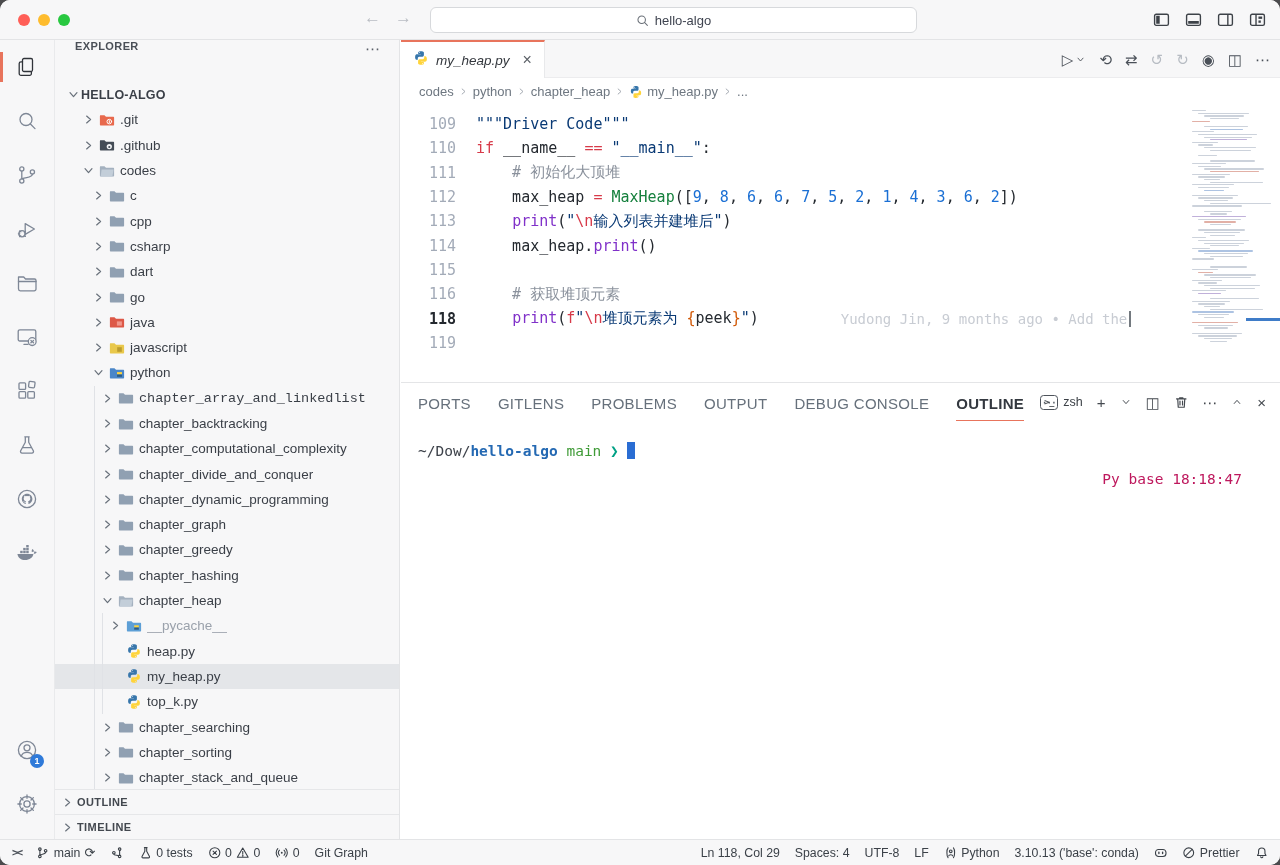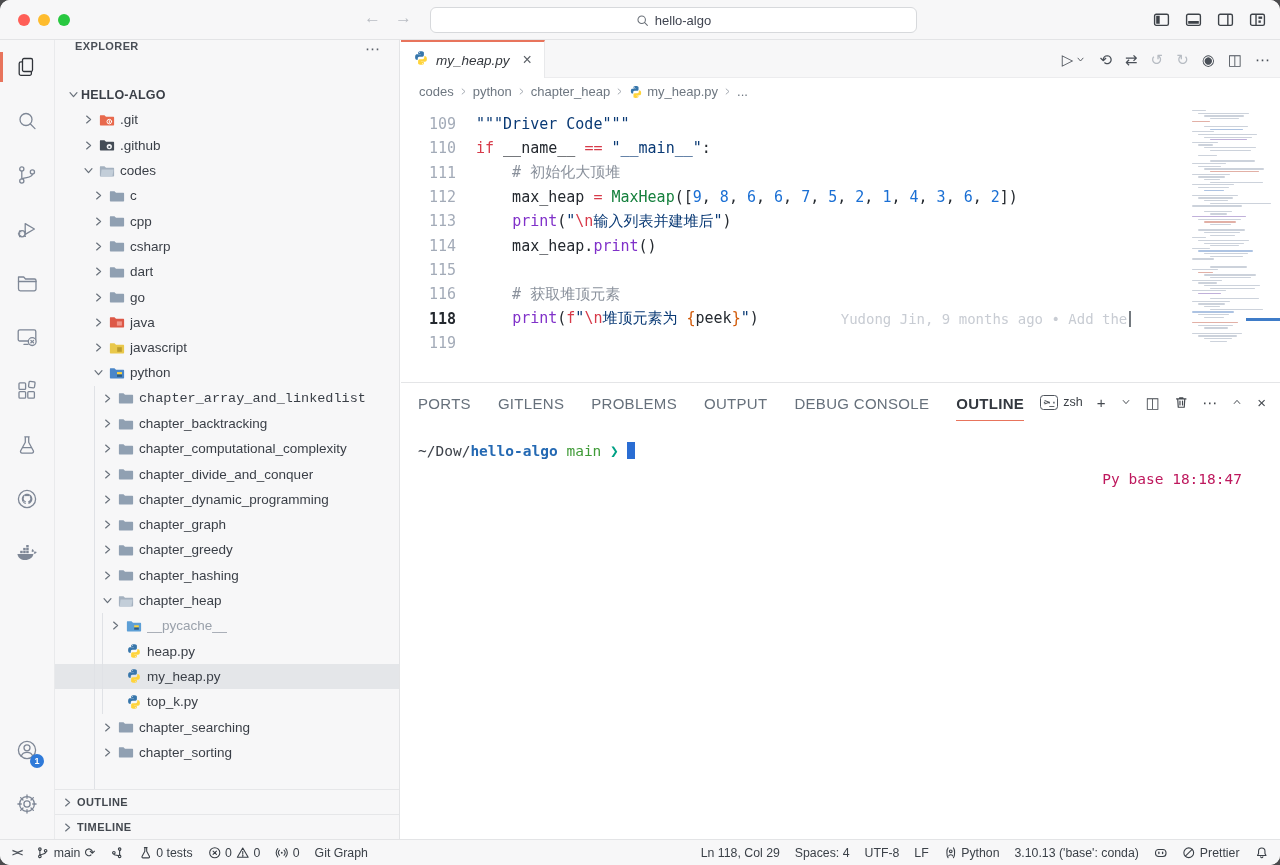--- a/index.html
+++ b/index.html
@@ -654,20 +654,33 @@
             <svg viewBox="0 0 16 16">
               <path d="M6 4.3l4.2 3.7L6 11.7"></path>
             </svg>
           </span>
           <span class="icon ticon">
             <svg viewBox="0 0 16 16">
               <path fill="#90a0b2" stroke="none" d="M1.2 3.2h4.3l1.5 1.6h7.1c.6 0 1 .4 1 1v6.6c0 .6-.4 1-1 1H1.9c-.6 0-1-.4-1-1V4.2c0-.6.4-1 .3-1z"></path>
             </svg>
           </span>
           <span class="tlabel">chapter_sorting</span>
+        </div>
+        <div class="trow" style="padding-left: 44px;">
+          <span class="icon chev">
+            <svg viewBox="0 0 16 16">
+              <path d="M6 4.3l4.2 3.7L6 11.7"></path>
+            </svg>
+          </span>
+          <span class="icon ticon">
+            <svg viewBox="0 0 16 16">
+              <path fill="#90a0b2" stroke="none" d="M1.2 3.2h4.3l1.5 1.6h7.1c.6 0 1 .4 1 1v6.6c0 .6-.4 1-1 1H1.9c-.6 0-1-.4-1-1V4.2c0-.6.4-1 .3-1z"></path>
+            </svg>
+          </span>
+          <span class="tlabel">chapter_stack_and_queue</span>
         </div>
         <div class="tguide" style="left: 39px; top: 304px; height: 404px;"></div>
         <div class="tguide" style="left: 47px; top: 531px; height: 101px;"></div>
       </div>
     <div class="sb-sections" id="sb-sections">
         <div class="sb-section">
           <span class="icon chev">
             <svg viewBox="0 0 16 16">
               <path d="M6 4.3l4.2 3.7L6 11.7"></path>
             </svg>

